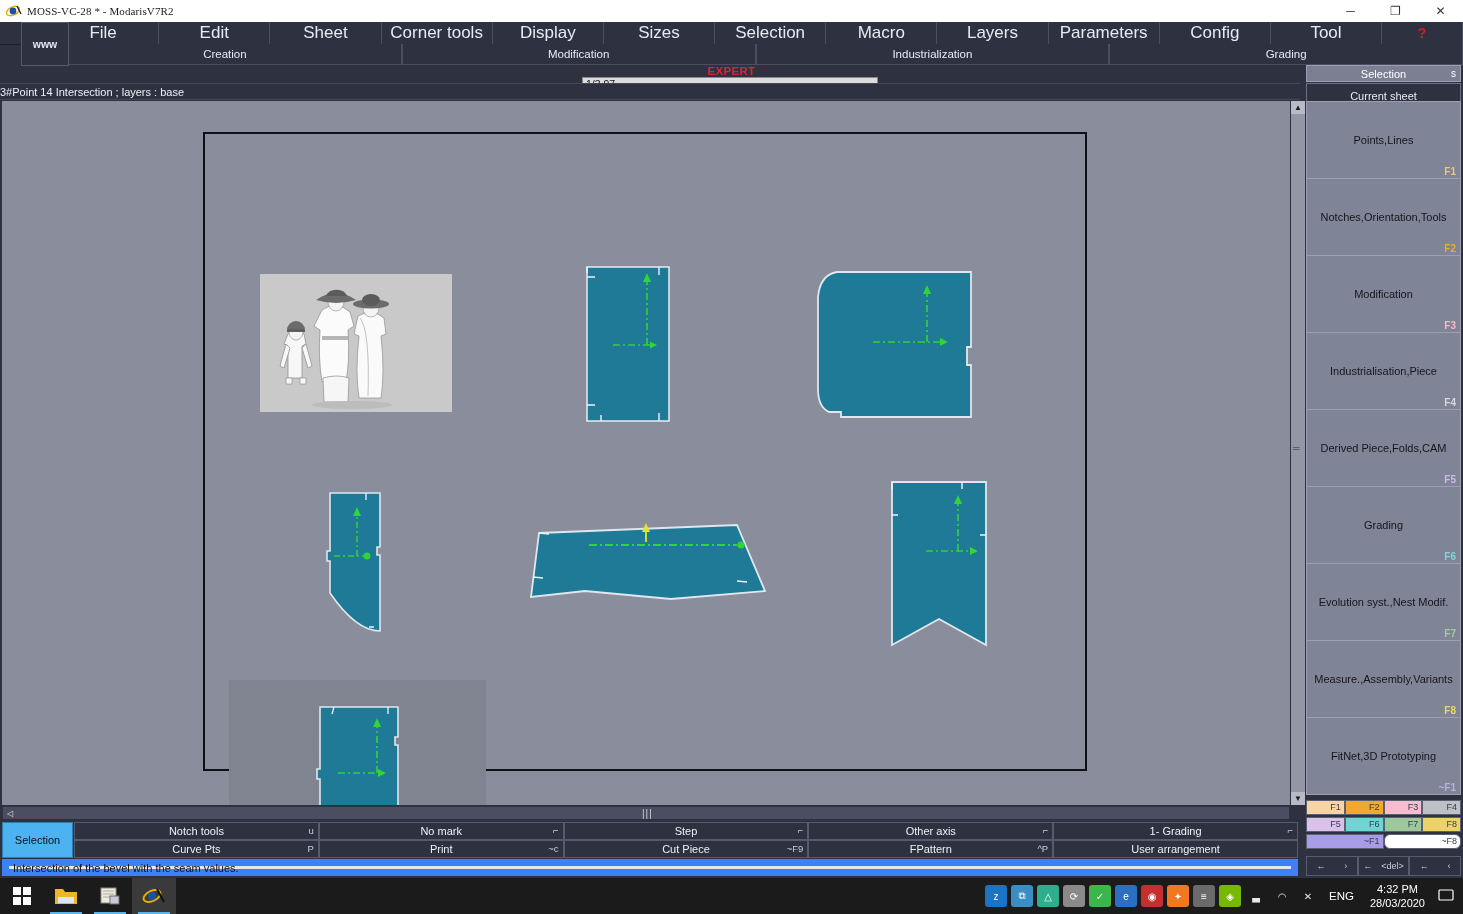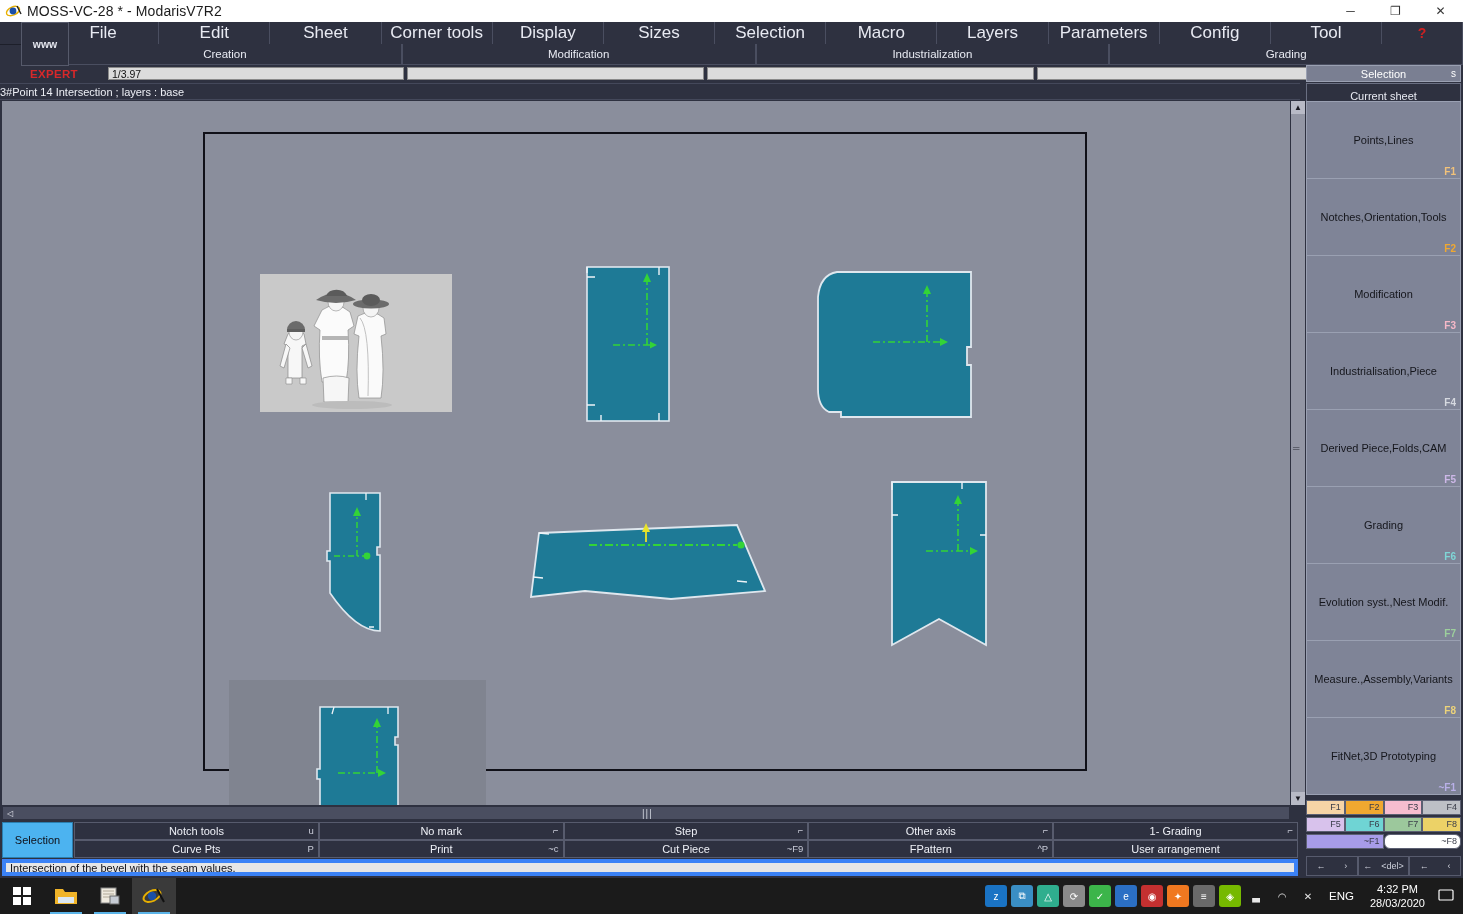--- a/index.html
+++ b/index.html
@@ -21,22 +21,23 @@
     position: absolute; left: 0; top: 0;
     width: 1463px; height: 22px;
     background: #ffffff;
     display: flex; align-items: center;
   }
   .tb-icon {
     width: 18px; height: 16px; margin-left: 5px; margin-right: 4px;
     position: relative;
   }
   .tb-title {
-    font-size: 14px; color: #1b1b1b; letter-spacing: 0.1px;
+    font-size: 11px; color: #1b1b1b; letter-spacing: 0.1px;
     white-space: nowrap;
+    font-family: Liberation Serif, serif;
   }
   .tb-spacer { flex: 1; }
   .tb-btn {
     width: 45px; height: 22px;
     display: flex; align-items: center; justify-content: center;
     font-size: 12px; color: #333;
   }
 
   
   .menubar {
@@ -79,21 +80,21 @@
     color: #e8eaf2; font-size: 11.5px;
     border: 1px solid #4a4e60; border-top: none;
     background: #2e3140;
     cursor: default;
   }
 
   
   .expertrow {
     position: absolute; left: 0; top: 65px;
     width: 1463px; height: 17px;
-    display: flex; align-items: center;
+    display: flex; align-items: center; flex-direction: column;
   }
   .expert-label {
     width: 108px; text-align: center;
     color: #d8282a; font-size: 11.5px; font-weight: bold;
     letter-spacing: 0.3px;
   }
   .field {
     height: 13px;
     background: #dcdcdc;
     border: 1px solid #8a8a8a;
@@ -239,21 +240,21 @@
   }
 
   .msgline {
     position: absolute; left: 2px; top: 859px;
     width: 1296px; height: 17px;
     background: #e6e6e6;
     color: #101018; font-size: 11px;
     display: flex; align-items: center;
     padding-left: 4px;
     box-sizing: border-box;
-    border: 4px solid #3b82f6;
+    border: 7px solid #3b82f6;
   }
 
   
   .sidebar {
     position: absolute; right: 2px; top: 101px;
     width: 155px; height: 694px;
     display: flex; flex-direction: column;
   }
   .sb-item {
     flex: 1;

